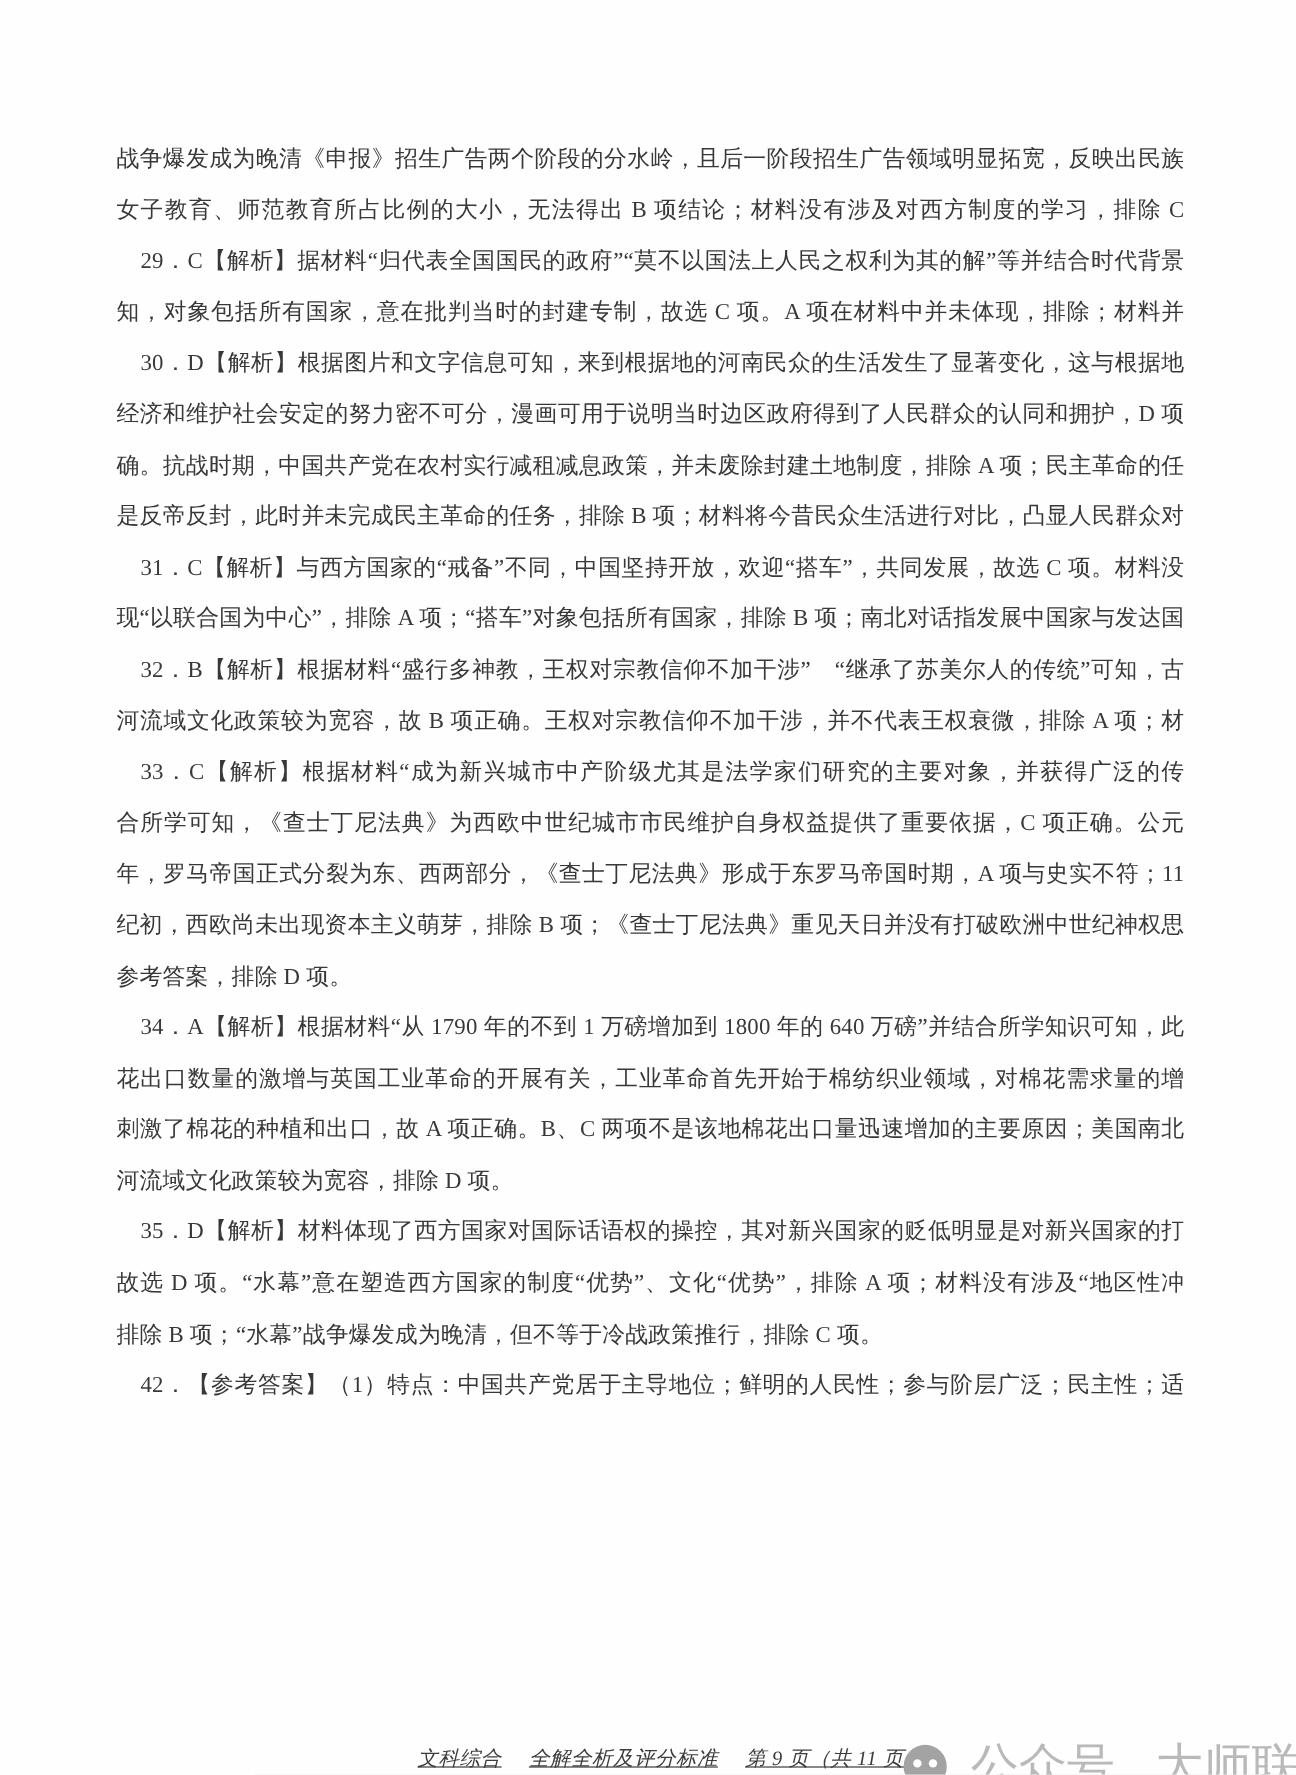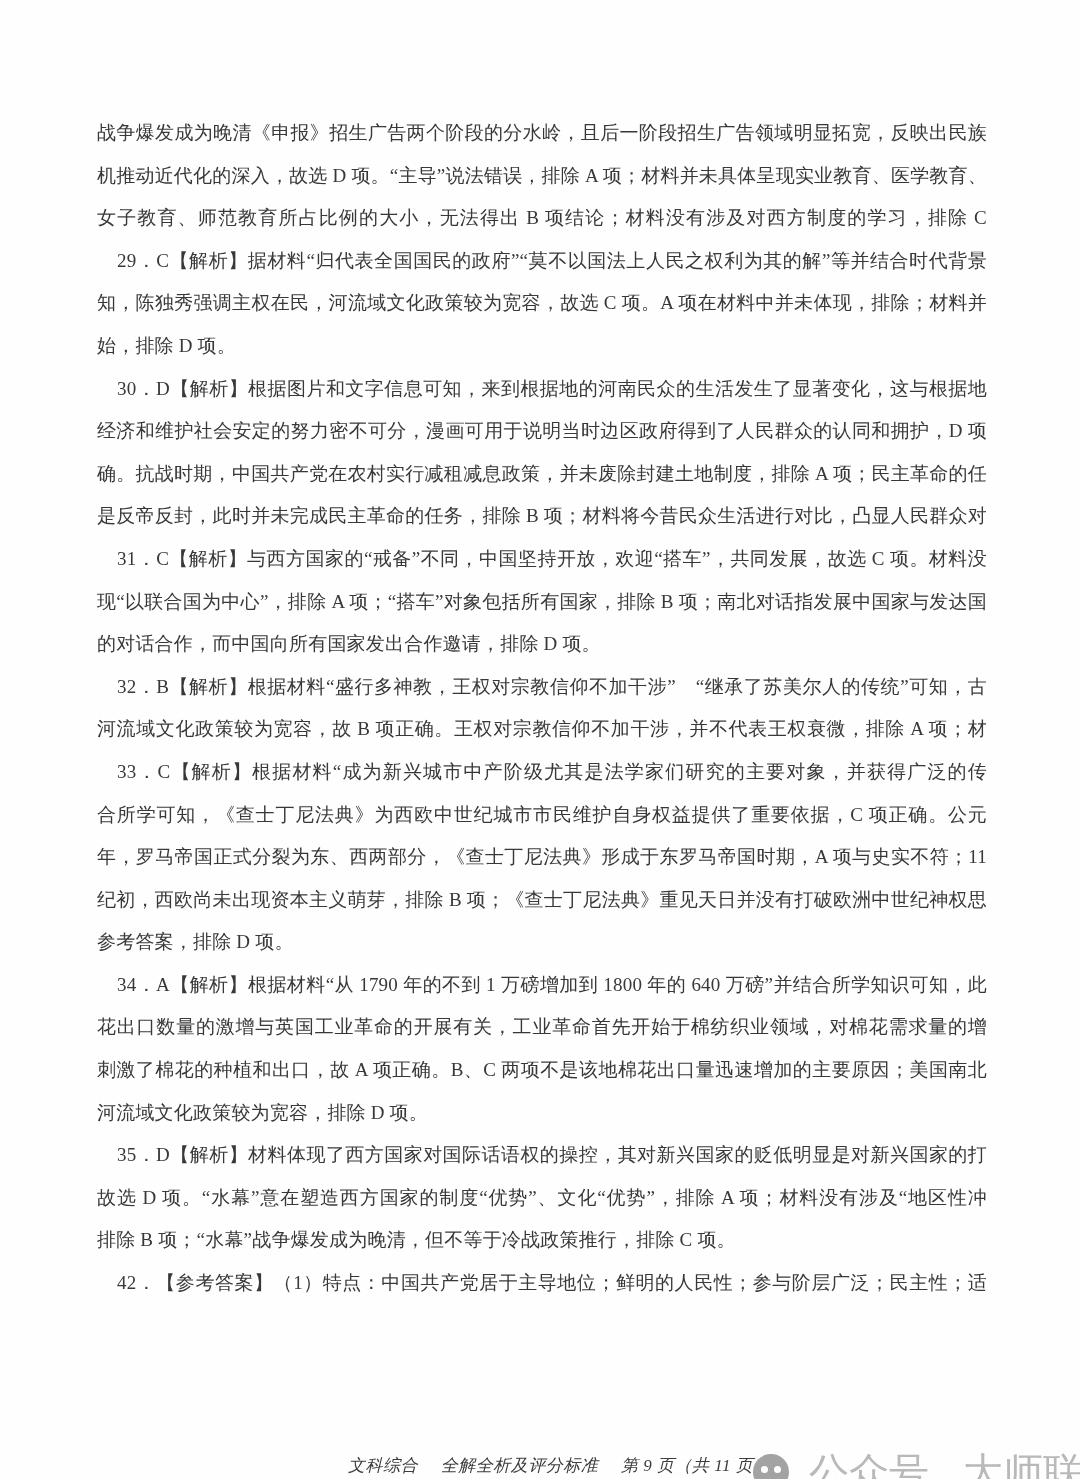--- a/index.html
+++ b/index.html
@@ -37,21 +37,21 @@
   }
   .footer{
     position:absolute;
     left:348px;top:1454px;
     font-size:17px;
     font-style:italic;
     color:#3d3d3d;
     white-space:nowrap;
     letter-spacing:0.5px;
   }
-  .footer span{margin-right:18px;}
+  .footer span{margin-right:18px;text-decoration:underline;}
   .footer span:last-child{margin-right:0;}
   .watermark{
     position:absolute;
     left:753px;top:1452px;
     display:flex;
     align-items:flex-start;
     color:#b9b9b9;
     white-space:nowrap;
   }
   .wm-logo{
@@ -83,38 +83,35 @@
   .wm-text.first{margin-right:34px;}
 </style>
 </head>
 <body>
 
 <div class="page">
 
   <div class="content">
       <div class="para">
         <div class="line">战争爆发成为晚清《申报》招生广告两个阶段的分水岭，且后一阶段招生广告领域明显拓宽，反映出民族危</div>
-        <div class="line">机推动近代化的深入，故选 D 项。“主导”说法错误，排除 A 项；材料并未具体呈现实业教育、医学教育、</div>
         <div class="line para-end">女子教育、师范教育所占比例的大小，无法得出 B 项结论；材料没有涉及对西方制度的学习，排除 C 项。</div>
       </div>
       <div class="para indent">
         <div class="line">29．C【解析】据材料“归代表全国国民的政府”“莫不以国法上人民之权利为其的解”等并结合时代背景可</div>
-        <div class="line">知，陈独秀强调主权在民，河流域文化政策较为宽容，故选 C 项。A 项在材料中并未体现，排除；材料并</div>
-        <div class="line para-end">始，排除 D 项。</div>
+        <div class="line">知，对象包括所有国家，意在批判当时的封建专制，故选 C 项。A 项在材料中并未体现，排除；材料并</div>
       </div>
       <div class="para indent">
         <div class="line">30．D【解析】根据图片和文字信息可知，来到根据地的河南民众的生活发生了显著变化，这与根据地发展</div>
         <div class="line">经济和维护社会安定的努力密不可分，漫画可用于说明当时边区政府得到了人民群众的认同和拥护，D 项正</div>
         <div class="line">确。抗战时期，中国共产党在农村实行减租减息政策，并未废除封建土地制度，排除 A 项；民主革命的任务</div>
         <div class="line">是反帝反封，此时并未完成民主革命的任务，排除 B 项；材料将今昔民众生活进行对比，凸显人民群众对根</div>
       </div>
       <div class="para indent">
         <div class="line">31．C【解析】与西方国家的“戒备”不同，中国坚持开放，欢迎“搭车”，共同发展，故选 C 项。材料没有体</div>
         <div class="line">现“以联合国为中心”，排除 A 项；“搭车”对象包括所有国家，排除 B 项；南北对话指发展中国家与发达国家</div>
-        <div class="line para-end">的对话合作，而中国向所有国家发出合作邀请，排除 D 项。</div>
       </div>
       <div class="para indent">
         <div class="line">32．B【解析】根据材料“盛行多神教，王权对宗教信仰不加干涉”　“继承了苏美尔人的传统”可知，古代两</div>
         <div class="line">河流域文化政策较为宽容，故 B 项正确。王权对宗教信仰不加干涉，并不代表王权衰微，排除 A 项；材料</div>
       </div>
       <div class="para indent">
         <div class="line">33．C【解析】根据材料“成为新兴城市中产阶级尤其是法学家们研究的主要对象，并获得广泛的传播”并结</div>
         <div class="line">合所学可知，《查士丁尼法典》为西欧中世纪城市市民维护自身权益提供了重要依据，C 项正确。公元 395</div>
         <div class="line">年，罗马帝国正式分裂为东、西两部分，《查士丁尼法典》形成于东罗马帝国时期，A 项与史实不符；11 世</div>
         <div class="line">纪初，西欧尚未出现资本主义萌芽，排除 B 项；《查士丁尼法典》重见天日并没有打破欧洲中世纪神权思想</div>

